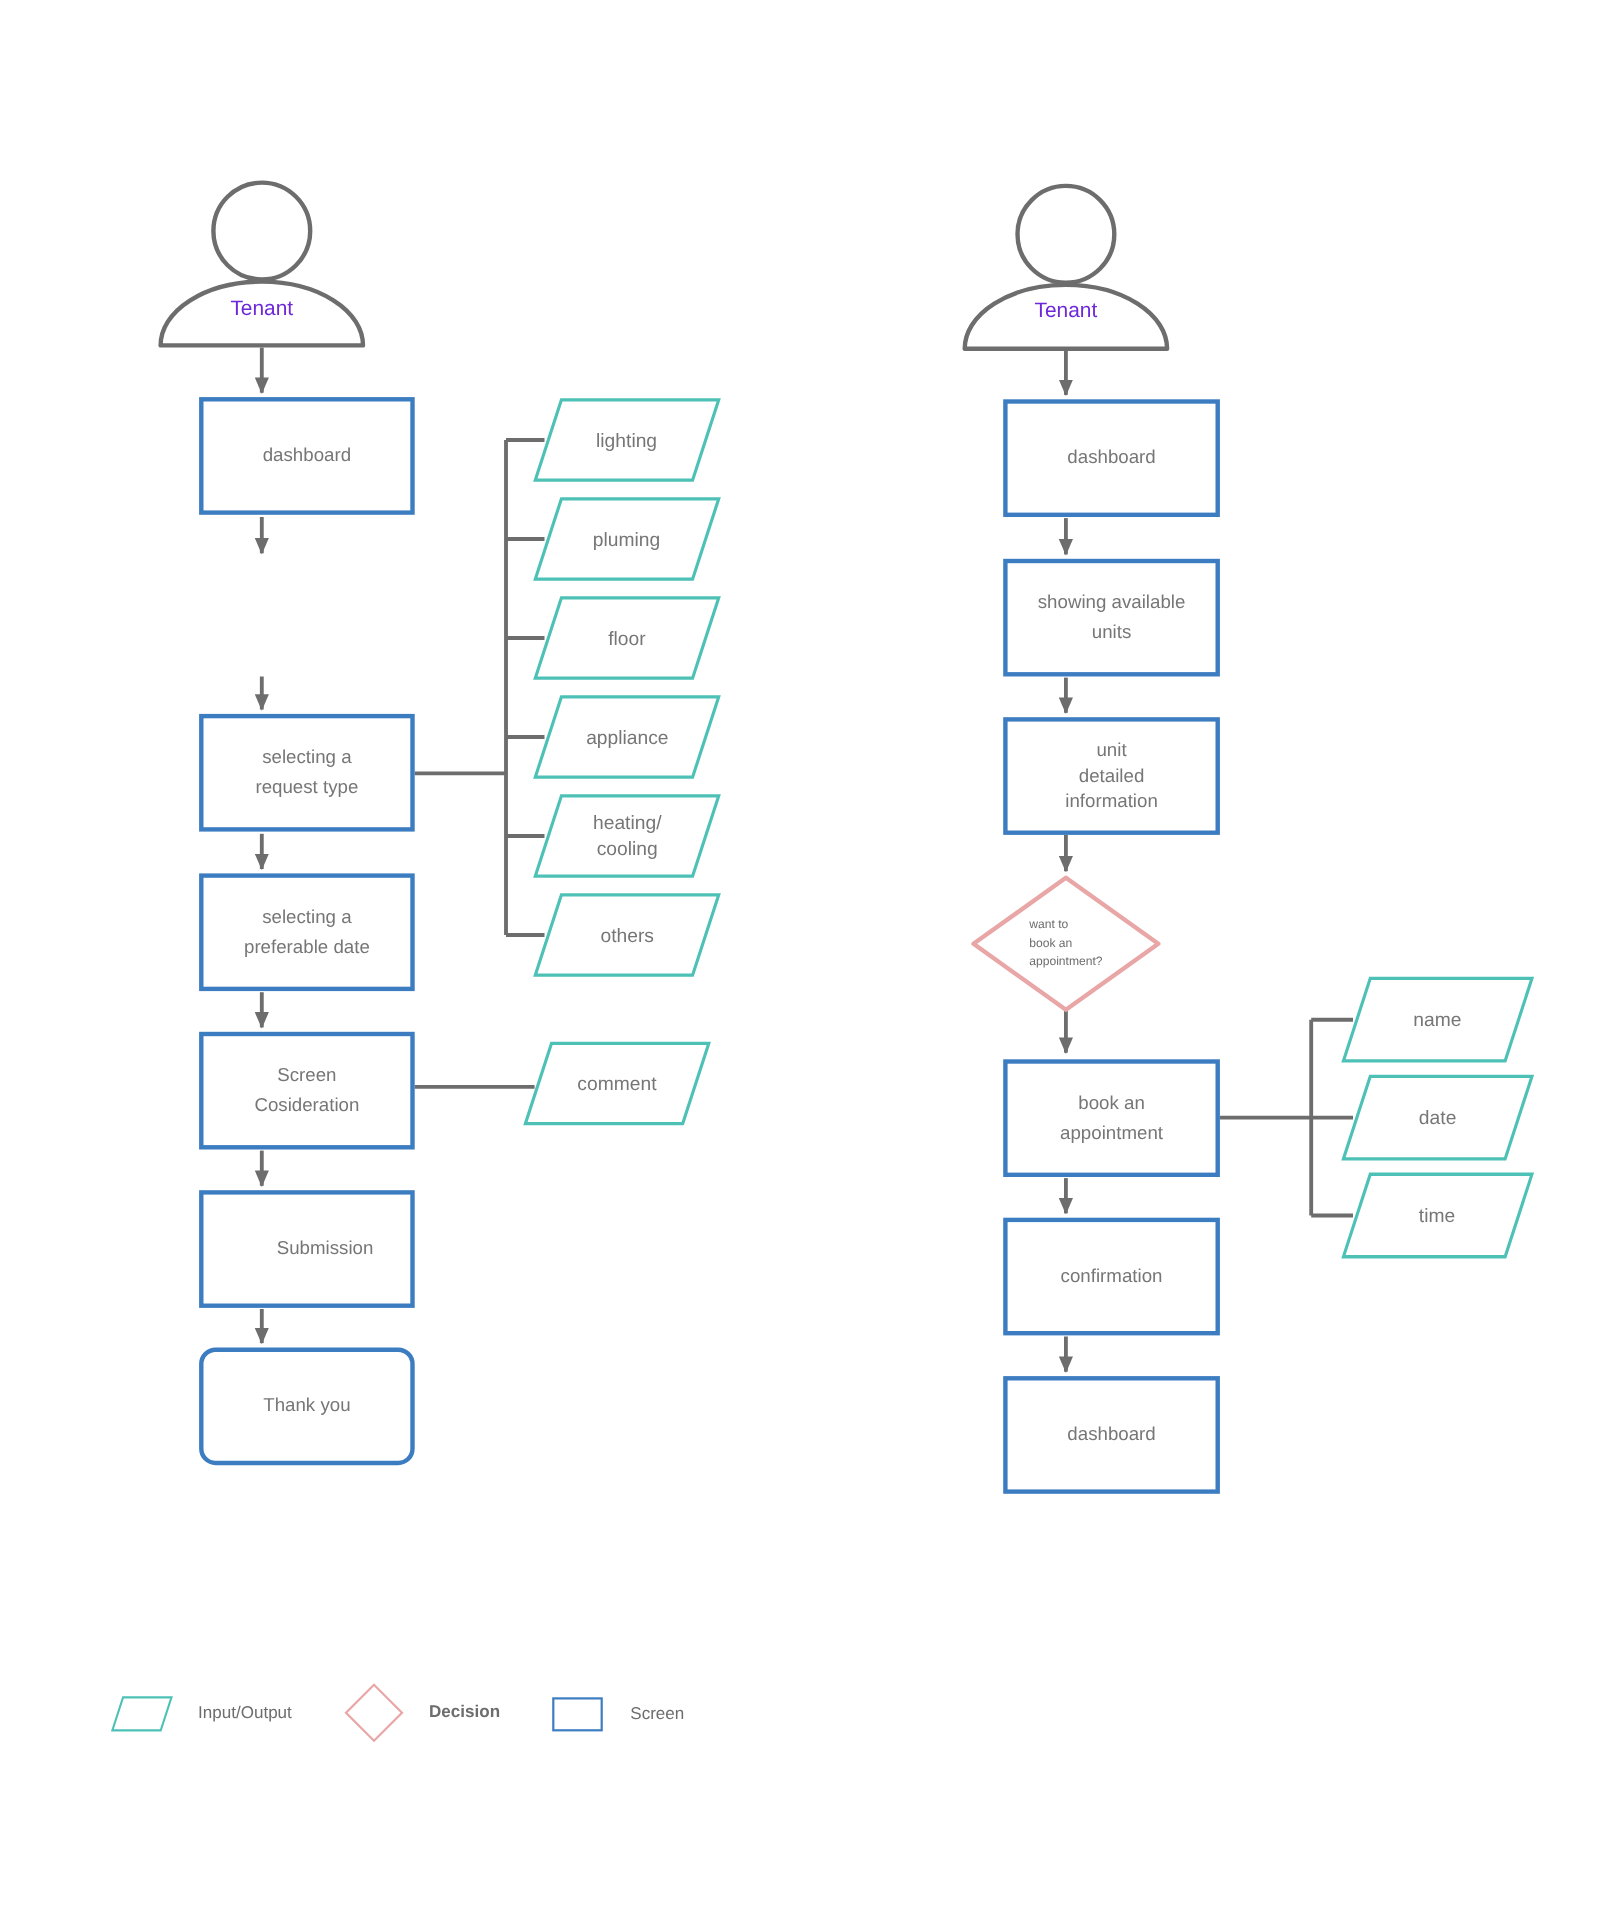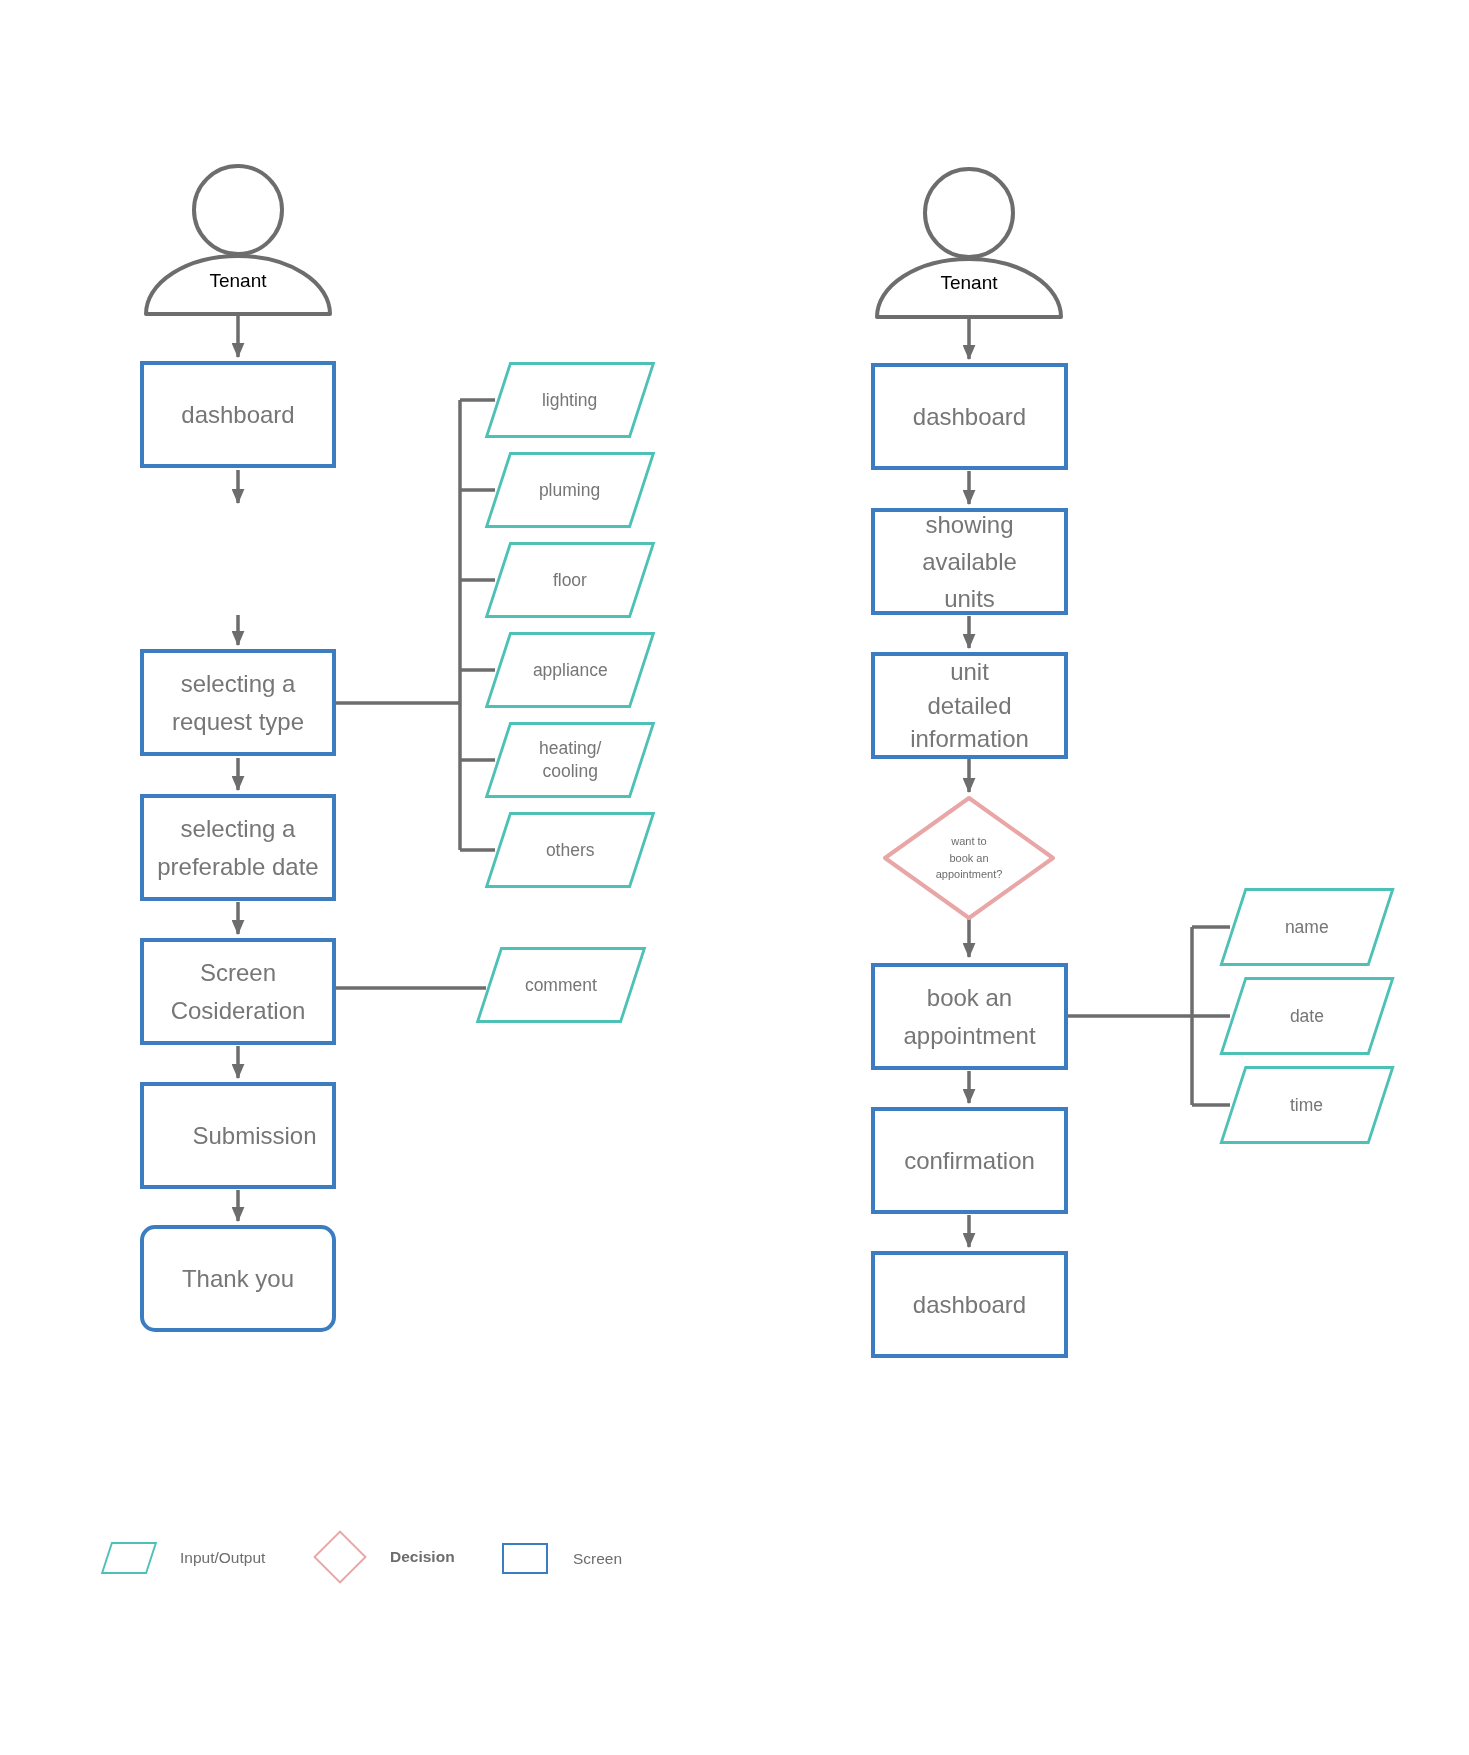--- a/index.html
+++ b/index.html
@@ -8,33 +8,33 @@
     font-family:"Liberation Sans","DejaVu Sans",sans-serif;color:#767676;
     overflow:hidden;
   }
   #canvas{position:absolute;inset:0;width:1469px;height:1755px;}
   svg.underlay{position:absolute;left:0;top:0;}
   .node{
     position:absolute;display:flex;align-items:center;justify-content:center;
     text-align:center;box-sizing:border-box;background:#ffffff;
   }
   .screen{
-    border:4px solid #3c7dc1;font-size:24px;line-height:1.55;color:#767676;
+    border:4px solid #3c7dc1;font-size:17px;line-height:1.55;color:#767676;margin-left:41px;
   }
   .io{
     border:3px solid #4ec1b6;transform:skewX(-18deg);font-size:17.5px;color:#767676;
   }
   .io .io-label{transform:skewX(18deg);display:block;line-height:1.3;}
   .multiline{white-space:pre-line;}
   .actor-label{
-    position:absolute;text-align:center;font-size:19px;color:#000000;
+    position:absolute;text-align:center;font-size:19px;color:#6d28d9;
   }
   .decision-label{
     position:absolute;display:flex;align-items:center;justify-content:center;
-    text-align:center;font-size:11px;line-height:1.5;color:#6d6d6d;
+    font-size:11px;line-height:1.5;color:#6d6d6d;
   }
   .legend-item-label{position:absolute;font-size:15.5px;color:#6d6d6d;}
   .legend-io{
     position:absolute;box-sizing:border-box;border:2.5px solid #4ec1b6;
     transform:skewX(-18deg);background:#fff;
   }
   .legend-decision{
     position:absolute;box-sizing:border-box;border:2.5px solid #e9a6a6;
     transform:rotate(45deg);background:#fff;
   }

